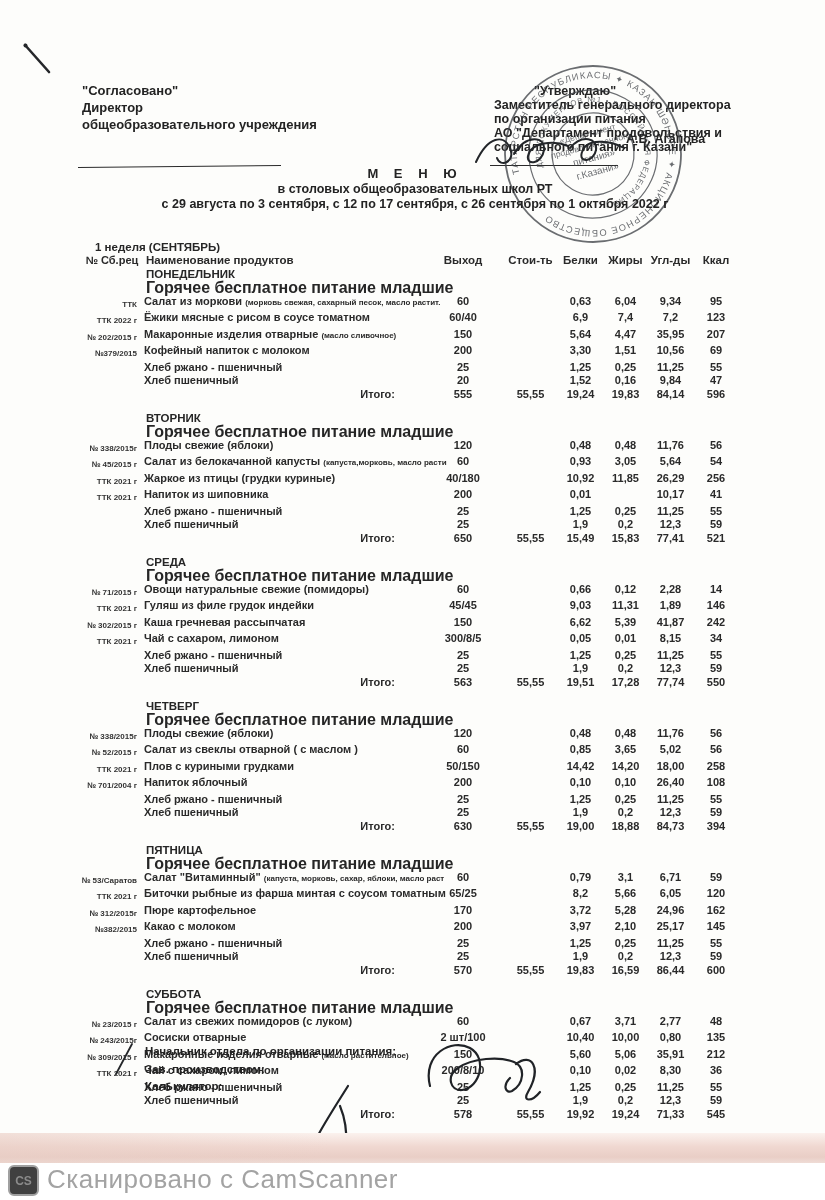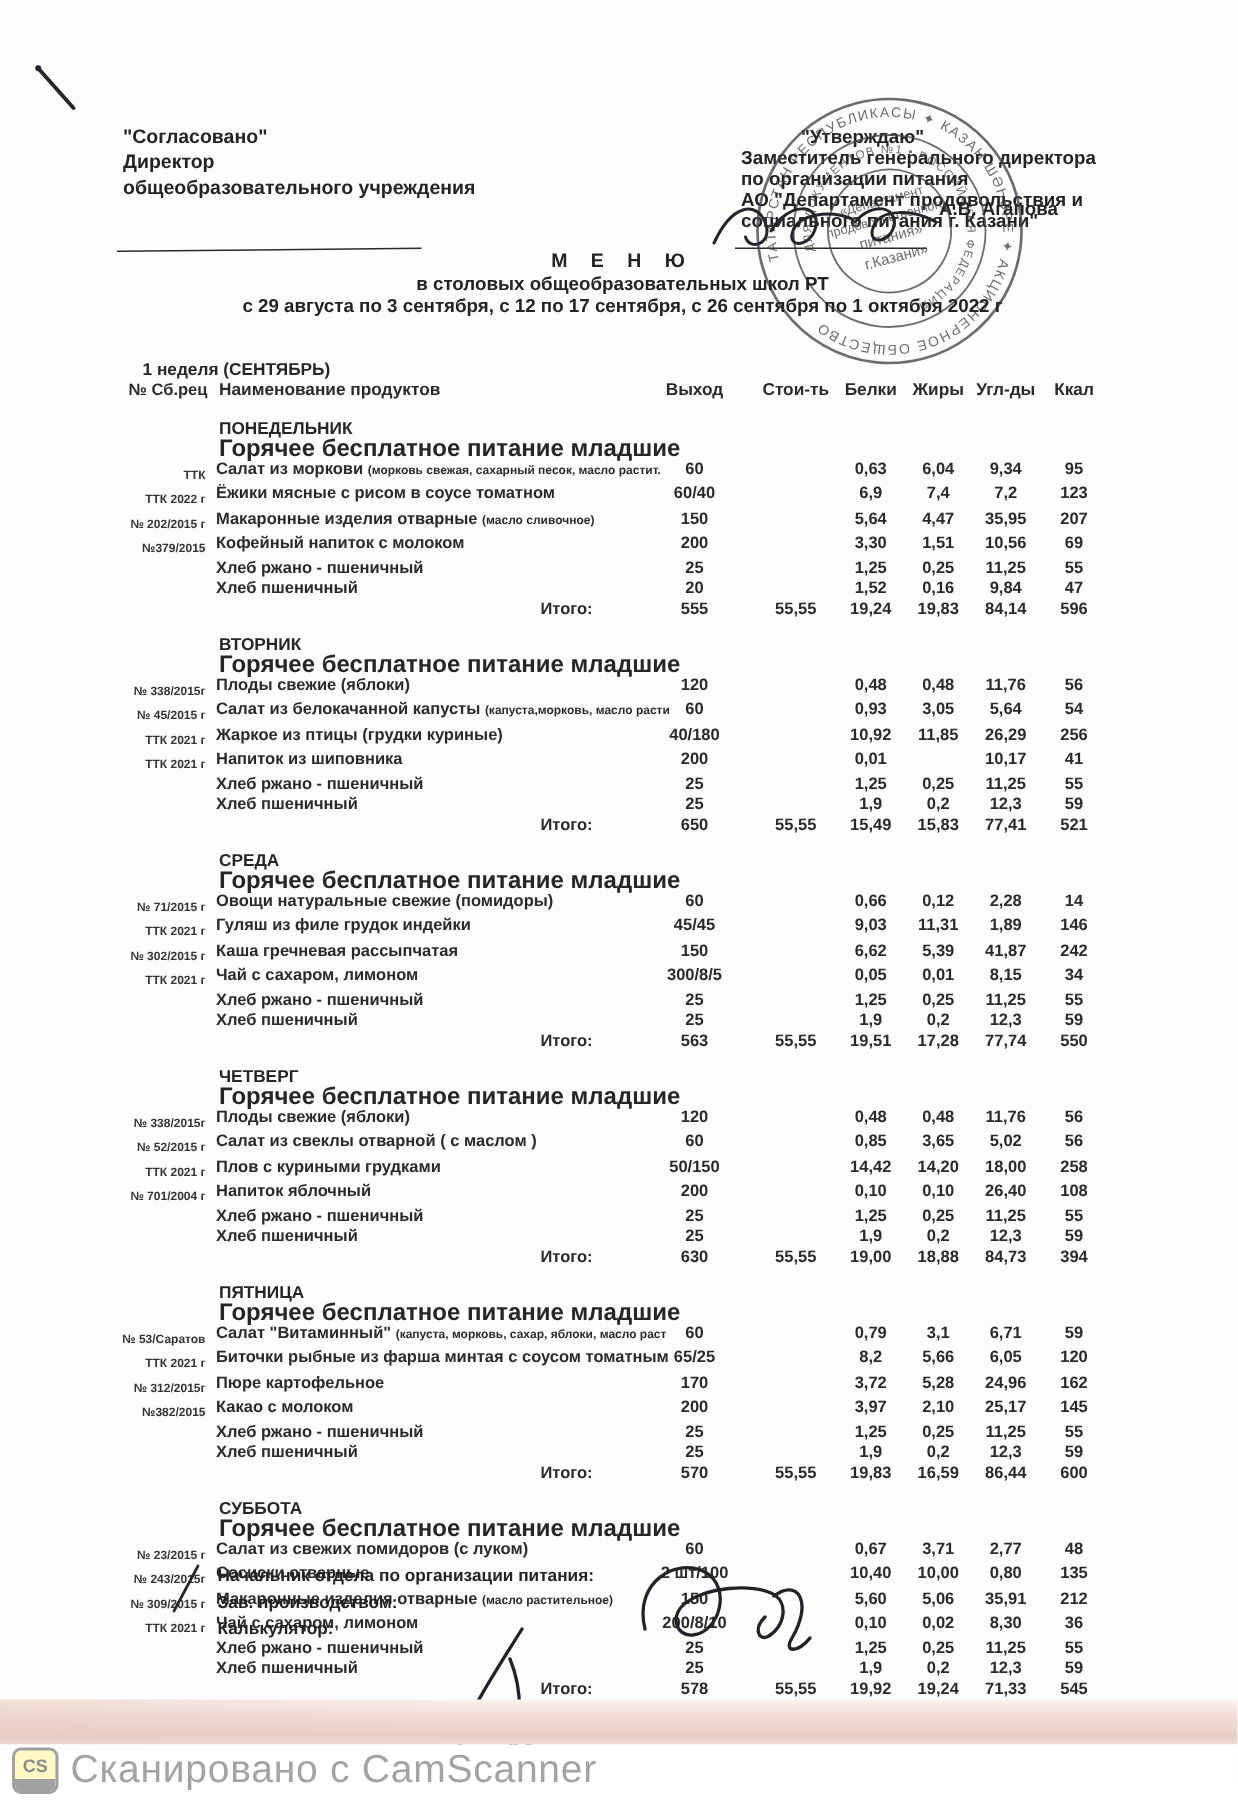--- a/index.html
+++ b/index.html
@@ -22,41 +22,41 @@
   .menu-table{left:78px;top:240px;width:670px;}
   .week-label{padding-left:17px;font-size:11.5px;font-weight:700;line-height:14px;}
   .mrow{display:grid;grid-template-columns:66px 279px 80px 55px 45px 45px 45px 46px;
         line-height:13.5px;font-size:11px;font-weight:700;color:#2a2a2a;}
   .hdr{font-size:11.5px;}
   .c-code{font-size:8px;text-align:right;padding-right:7px;padding-top:3px;white-space:nowrap;color:#333;}
   .c-name{white-space:nowrap;}
   .c-name .note{font-size:8px;}
   .c-num{text-align:center;white-space:nowrap;}
   .day-section{margin-top:10.5px;}
-  .day-section:first-of-type{margin-top:12px;}
+  .day-section:first-of-type{margin-top:0;}
   .day-name{padding-left:68px;font-size:11.5px;font-weight:700;line-height:13.5px;}
   .day-sub{padding-left:68px;font-size:16px;font-weight:700;line-height:13.5px;}
   .total-name{text-align:right;padding-right:28px;}
 
   
   .footer{left:145px;top:1043px;font-size:11.5px;font-weight:700;line-height:17.5px;color:#232323;}
 
   
   .stamp{left:497px;top:58px;width:192px;height:192px;opacity:.78;pointer-events:none;}
 
   
   .pink-band{left:0;top:1133px;width:825px;height:30px;
      background:linear-gradient(to bottom,#fbf2ee 0%,#f0d8d1 45%,#e9cec6 80%,#efdcd6 100%);}
   .pink-band::after{content:"";position:absolute;left:0;top:0;width:40%;height:100%;
      background:linear-gradient(to right,#e8cdc4,transparent);opacity:.5;}
 
   
   .cam-bar{left:0;top:1163px;width:825px;height:37px;background:#ffffff;}
   .cam-icon{position:absolute;left:8px;top:2px;width:27px;height:27px;border:2.5px solid #a0a0a0;
-     border-radius:6px;background:#fef9c3;display:flex;flex-direction:column;overflow:hidden;}
+     border-radius:6px;background:#404040;display:flex;flex-direction:row;overflow:hidden;}
   .cam-icon .cs{flex:1;display:flex;align-items:center;justify-content:center;
      font-size:12px;font-weight:700;color:#8b8b8b;letter-spacing:0;}
   .cam-icon .bar{height:8px;background:#a0a0a0;}
   .cam-text{position:absolute;left:47px;top:1px;font-size:26px;color:#a3a3a3;letter-spacing:.5px;}
 
   svg text{font-family:"Liberation Sans",sans-serif;}
 </style>
 </head>
 <body>
 

